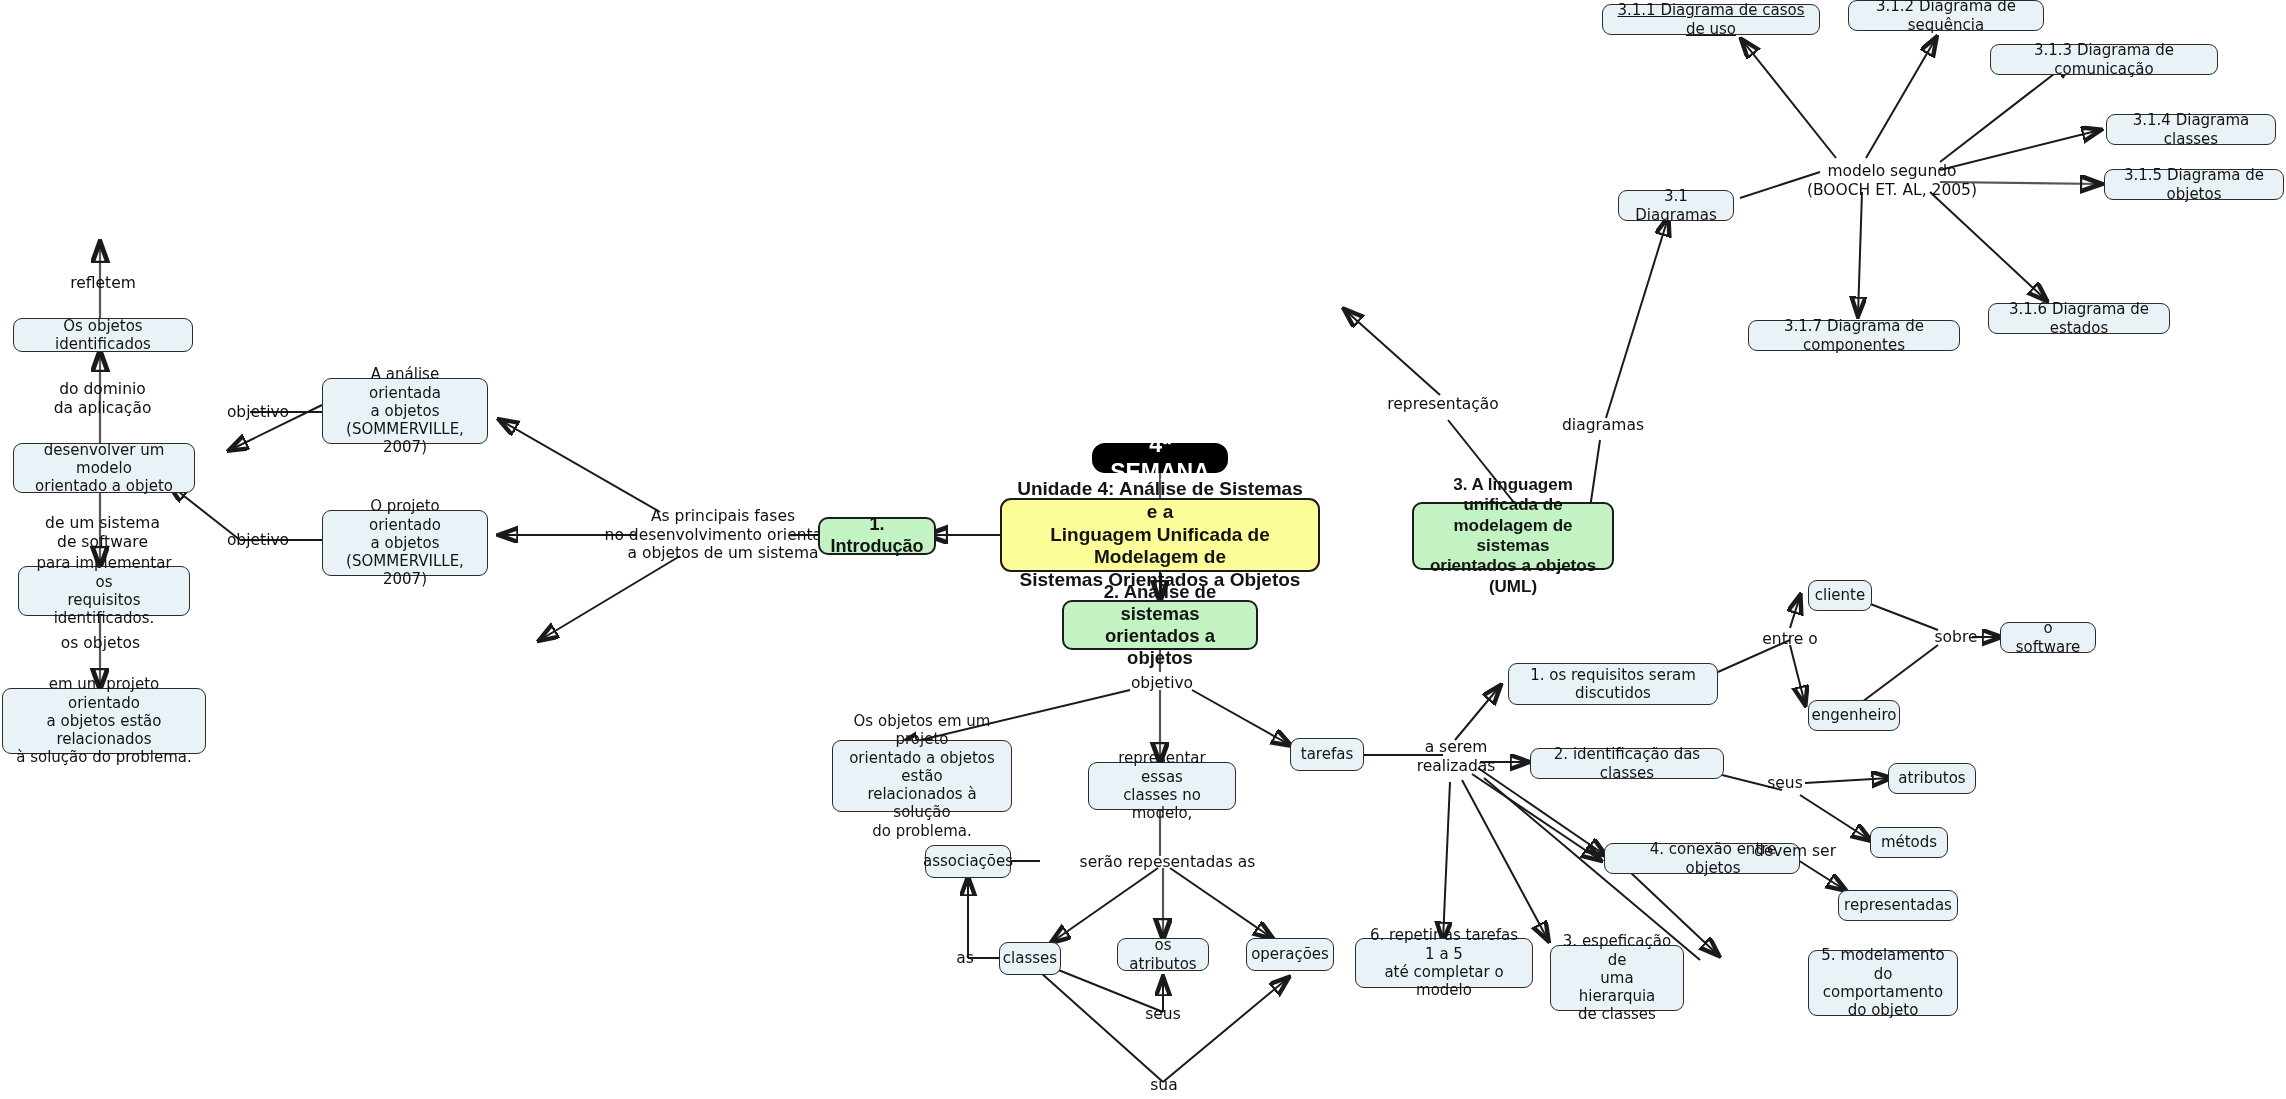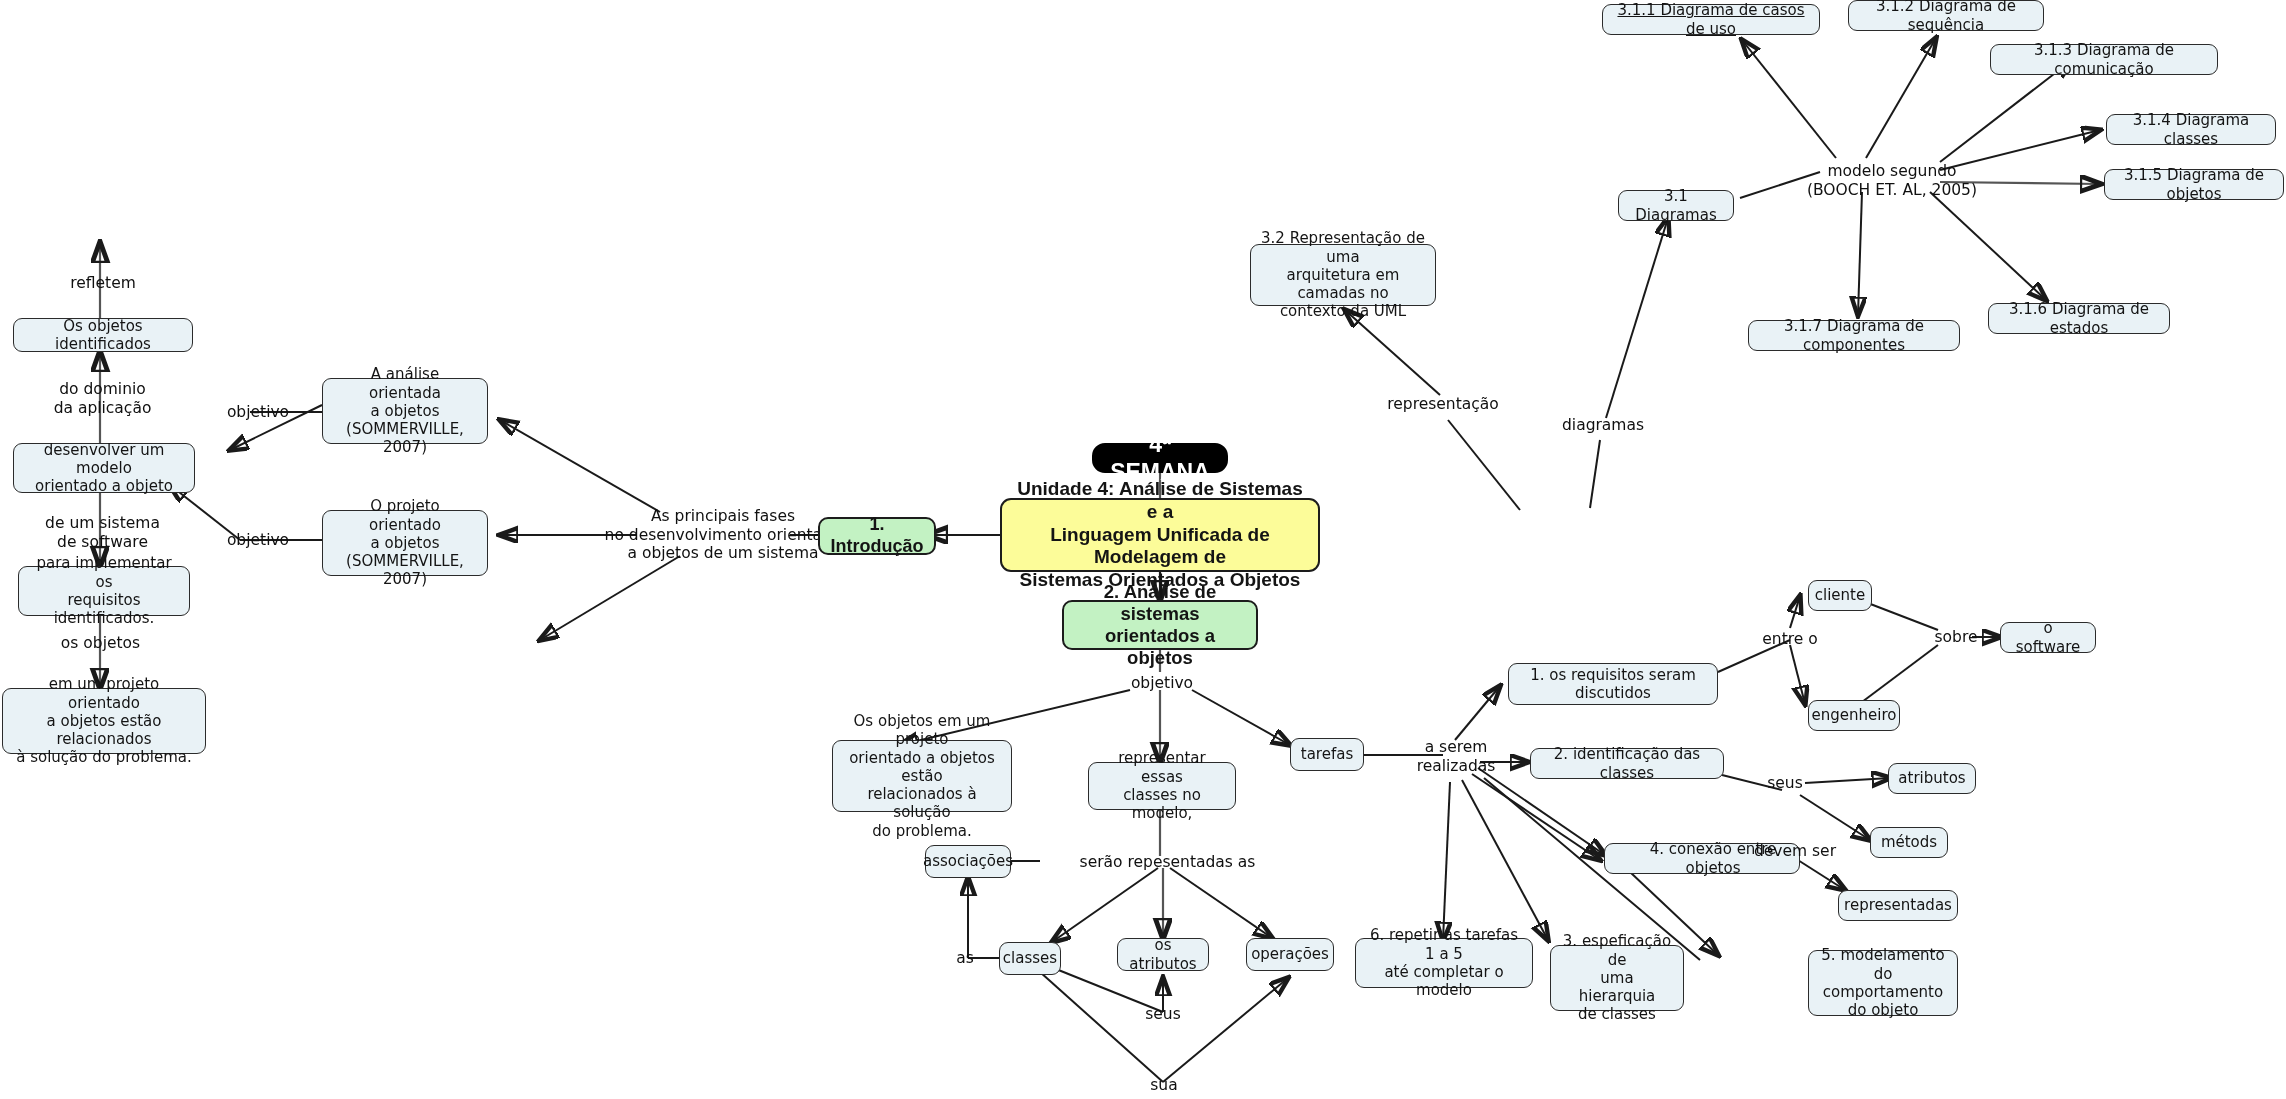--- a/index.html
+++ b/index.html
@@ -273,28 +273,28 @@
   <div class="lbl" style="left:1760px;top:772px;width:50px;height:22px;">seus</div>
 
   <div class="node blue" style="left:1888px;top:763px;width:88px;height:31px;font-size:15px;">atributos</div>
 
   <div class="node blue" style="left:1870px;top:827px;width:78px;height:31px;font-size:15px;">métods</div>
 
   <div class="lbl" style="left:1750px;top:840px;width:90px;height:22px;">devem ser</div>
 
   <div class="node blue" style="left:1838px;top:890px;width:120px;height:31px;font-size:15px;">representadas</div>
 
+  <div class="node green" style="left:1412px;top:502px;width:202px;height:68px;font-size:17px;">3. A linguagem unificada de
+modelagem de sistemas
+orientados a objetos (UML)</div>
 
   <div class="lbl" style="left:1378px;top:393px;width:130px;height:22px;">representação</div>
 
   <div class="lbl" style="left:1548px;top:414px;width:110px;height:22px;">diagramas</div>
 
-  <div class="node blue" style="left:1250px;top:244px;width:186px;height:62px;font-size:15px;">3.2 Representação de uma
-arquitetura em camadas no
-contexto da UML</div>
 
   <div class="node blue" style="left:1618px;top:190px;width:116px;height:31px;font-size:15px;">3.1 Diagramas</div>
 
   <div class="lbl" style="left:1782px;top:160px;width:220px;height:42px;">modelo segundo
 (BOOCH ET. AL, 2005)</div>
 
   <div class="node blue" style="left:1602px;top:4px;width:218px;height:31px;font-size:15px;text-decoration:underline;">3.1.1 Diagrama de casos de uso</div>
 
   <div class="node blue" style="left:1848px;top:0px;width:196px;height:31px;font-size:15px;">3.1.2 Diagrama de sequência</div>
 

